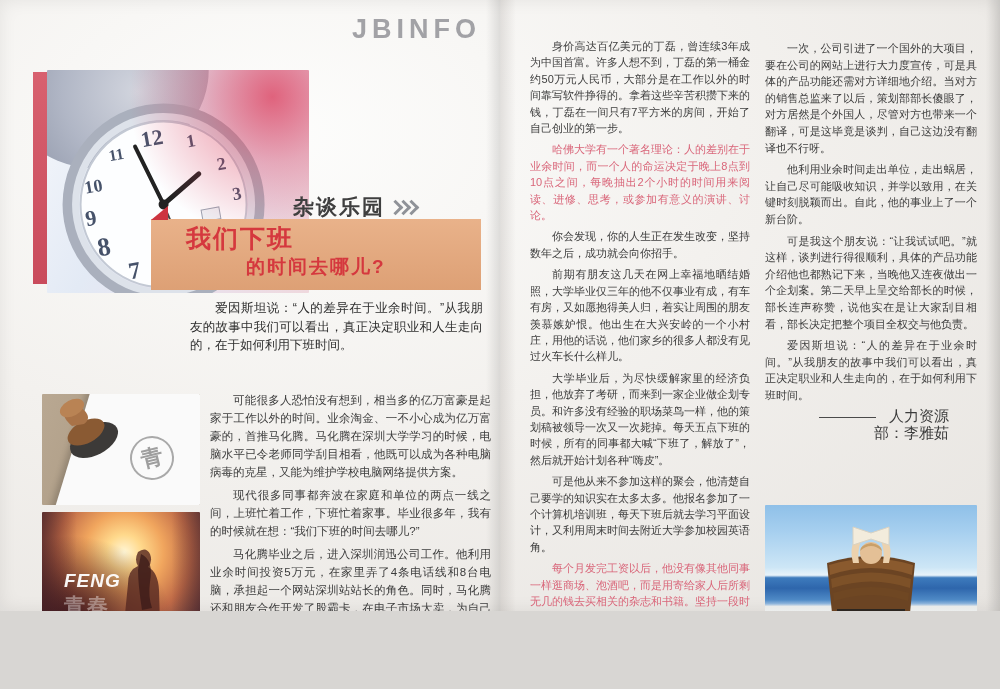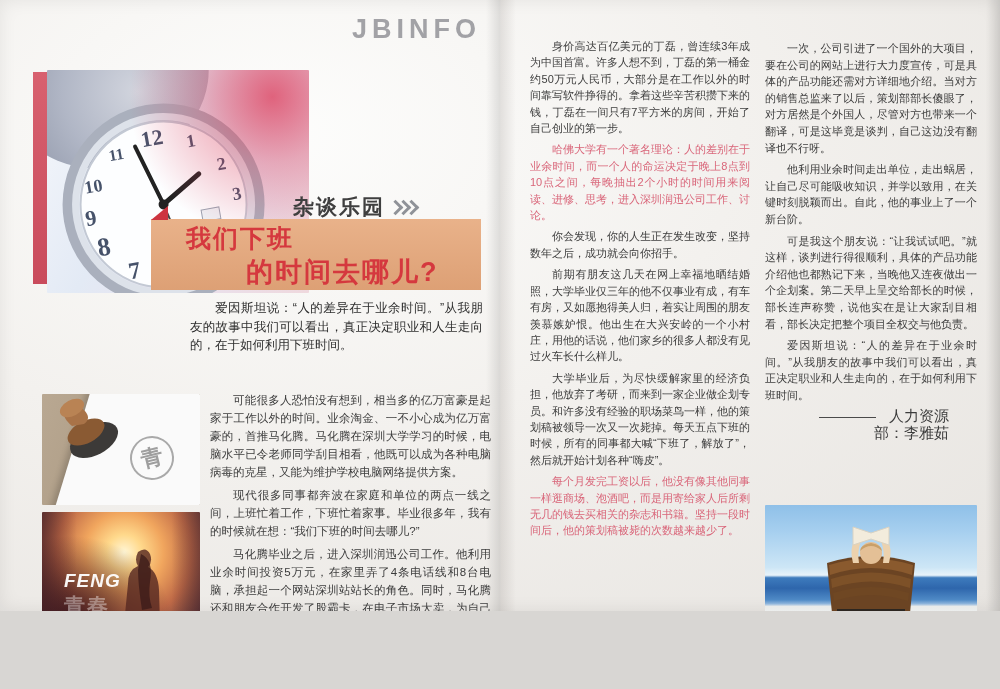--- a/index.html
+++ b/index.html
@@ -63,21 +63,21 @@
   .section-label{position:absolute;left:293px;top:193px;font-size:21px;font-weight:bold;
     color:#3f3f3f;letter-spacing:2px;display:flex;align-items:center;}
   .chevrons{display:inline-flex;margin-left:8px;}
   .chevrons i{width:8px;height:8px;border-top:3px solid #8f9298;border-right:3px solid #8f9298;
     transform:rotate(45deg);margin-left:-3px;display:inline-block;}
   .title-box{position:absolute;left:151px;top:219px;width:330px;height:71px;
     background:linear-gradient(to bottom,#e9b28a,#dda075);}
   .title-box .corner{position:absolute;left:0;top:-13px;width:0;height:0;
     border-bottom:14px solid #cd3540;border-left:17px solid transparent;}
   .title-box .t1{position:absolute;left:35px;top:3px;font-size:25px;font-weight:bold;color:#d5383e;letter-spacing:2px;}
-  .title-box .t2{position:absolute;left:95px;top:35px;font-size:27px;font-weight:bold;color:#d5383e;letter-spacing:2px;}
+  .title-box .t2{position:absolute;left:95px;top:35px;font-size:19px;font-weight:bold;color:#d5383e;letter-spacing:2px;}
 
   
   .intro{position:absolute;left:190px;top:299px;width:293px;font-size:12.5px;line-height:18.5px;
     color:#2e2e2e;text-align:justify;text-indent:2em;margin:0;font-weight:500;}
   .col{position:absolute;text-align:justify;color:#3c3c3c;}
   .col p{margin:0 0 5px 0;text-indent:2em;}
   .col-left-text{left:210px;top:391px;width:281px;font-size:11.5px;line-height:18px;}
   .col-mid{left:530px;top:38px;width:220px;font-size:11px;line-height:16.4px;height:622px;overflow:hidden;}
   .col-right{left:765px;top:40px;width:212px;font-size:11px;line-height:16.6px;}
   .pink{color:#d96579;}
@@ -172,24 +172,25 @@
     </div>
 
     <div class="caption">Shandong JB Soft &amp; Info Technology Co.,Ltd.</div>
     <div class="pagenum pn-left">9</div>
   </div>
 
   <div>
 
     <div class="col col-mid">
       <p>身价高达百亿美元的丁磊，曾连续3年成为中国首富。许多人想不到，丁磊的第一桶金约50万元人民币，大部分是在工作以外的时间靠写软件挣得的。拿着这些辛苦积攒下来的钱，丁磊在一间只有7平方米的房间，开始了自己创业的第一步。</p>
-      <p class="pink">哈佛大学有一个著名理论：人的差别在于业余时间，而一个人的命运决定于晚上8点到10点之间，每晚抽出2个小时的时间用来阅读、进修、思考，进入深圳润迅公司工作、讨论。</p>
+      <p class="pink">哈佛大学有一个著名理论：人的差别在于业余时间，而一个人的命运决定于晚上8点到10点之间，每晚抽出2个小时的时间用来阅读、进修、思考，或参加有意义的演讲、讨论。</p>
       <p>你会发现，你的人生正在发生改变，坚持数年之后，成功就会向你招手。</p>
       <p>前期有朋友这几天在网上幸福地晒结婚照，大学毕业仅三年的他不仅事业有成，有车有房，又如愿抱得美人归，着实让周围的朋友羡慕嫉妒恨。他出生在大兴安岭的一个小村庄，用他的话说，他们家乡的很多人都没有见过火车长什么样儿。</p>
       <p>大学毕业后，为尽快缓解家里的经济负担，他放弃了考研，而来到一家企业做企划专员。和许多没有经验的职场菜鸟一样，他的策划稿被领导一次又一次毙掉。每天五点下班的时候，所有的同事都大喊“下班了，解放了”，然后就开始计划各种“嗨皮”。</p>
+      <p>可是他从来不参加这样的聚会，他清楚自己要学的知识实在太多太多。他报名参加了一个计算机培训班，每天下班后就去学习平面设计，又利用周末时间去附近大学参加校园英语角。</p>
       <p class="pink">每个月发完工资以后，他没有像其他同事一样逛商场、泡酒吧，而是用寄给家人后所剩无几的钱去买相关的杂志和书籍。坚持一段时间后，他的策划稿被毙的次数越来越少了。</p>
     </div>
 
     <div class="col col-right">
       <p>一次，公司引进了一个国外的大项目，要在公司的网站上进行大力度宣传，可是具体的产品功能还需对方详细地介绍。当对方的销售总监来了以后，策划部部长傻眼了，对方居然是个外国人，尽管对方也带来一个翻译，可是这毕竟是谈判，自己这边没有翻译也不行呀。</p>
       <p>他利用业余时间走出单位，走出蜗居，让自己尽可能吸收知识，并学以致用，在关键时刻脱颖而出。自此，他的事业上了一个新台阶。</p>
       <p>可是我这个朋友说：“让我试试吧。”就这样，谈判进行得很顺利，具体的产品功能介绍他也都熟记下来，当晚他又连夜做出一个企划案。第二天早上呈交给部长的时候，部长连声称赞，说他实在是让大家刮目相看，部长决定把整个项目全权交与他负责。</p>
       <p>爱因斯坦说：“人的差异在于业余时间。”从我朋友的故事中我们可以看出，真正决定职业和人生走向的，在于如何利用下班时间。</p>
       <p class="attribution">
         <span class="dash">————</span><span>人力资源部：李雅茹</span>

